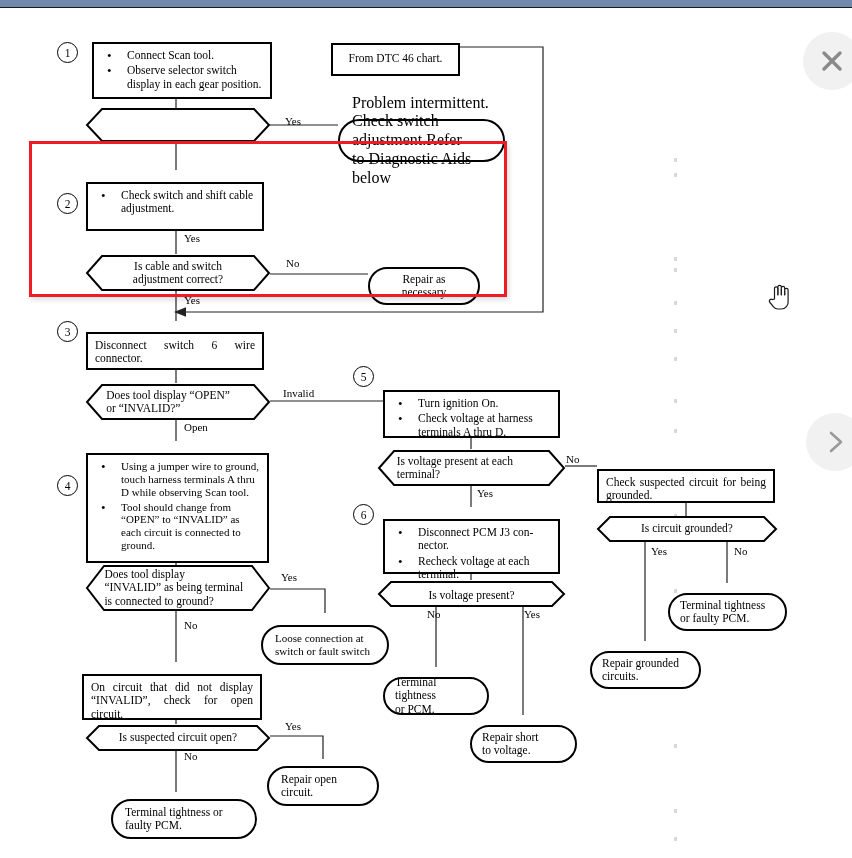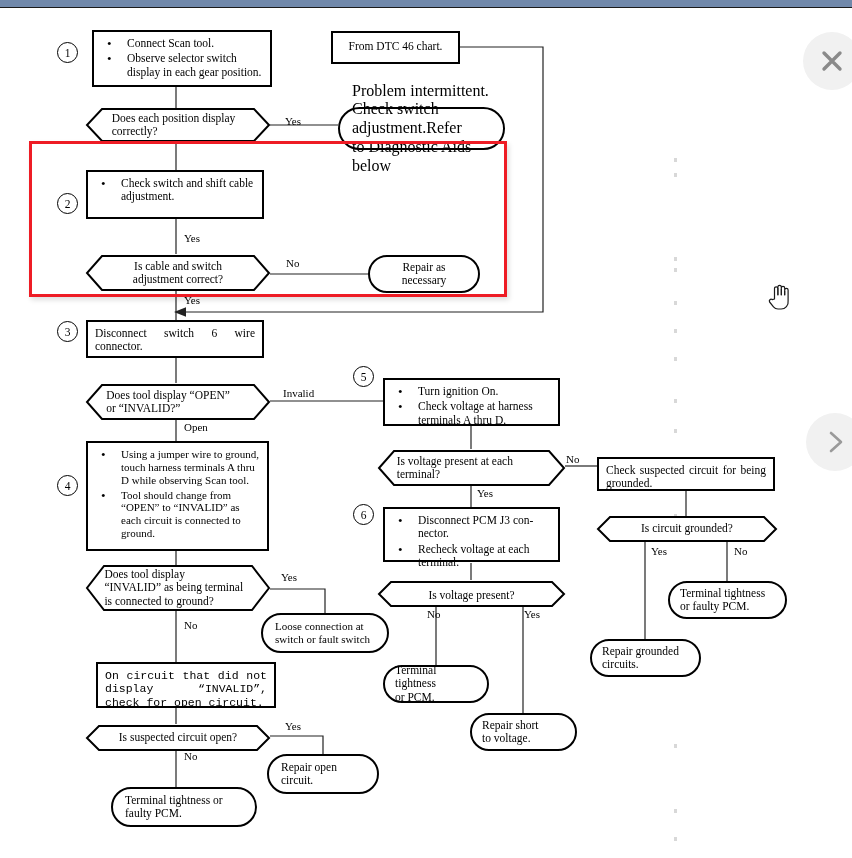--- a/index.html
+++ b/index.html
@@ -30,20 +30,21 @@
   #svg-wires {
     position: absolute; left: 0; top: 0;
     width: 852px; height: 849px;
     overflow: visible;
   }
   
   .node {
     position: absolute;
     color: #000;
     line-height: 1.17;
+    margin-top: 12px;
   }
   .proc {
     border: 2px solid #000;
     background: #fff;
     padding: 5px 7px 6px 7px;
     font-size: 11.5px;
   }
   .proc.justified { text-align: justify; }
   .term {
     border: 2.4px solid #000;
@@ -223,21 +224,20 @@
     </div>
 
     <div class="node proc" style="left:331px; top:22px; width:129px; height:33px; display:flex; align-items:center; justify-content:center;">
       <span>From DTC 46 chart.</span>
     </div>
 
     <div class="decision" style="left:86px; top:99px; width:184px; height:34px;">
       <svg width="184" height="34" viewBox="0 0 184 34">
         <polygon points="16,1 168,1 183,17 168,33 16,33 1,17" fill="#fff" stroke="#000" stroke-width="2"></polygon>
       </svg>
-      <div class="dtext lefty">Does each position display correctly?</div>
     </div>
     <div class="elabel" style="left:285px; top:106px;">Yes</div>
 
     <div class="node term" style="left:338px; top:98px; width:167px; height:43px; padding:4px 12px;">
       <div style="font-size:16px;">
         <div>Problem intermittent.</div>
         <div>Check switch adjustment.Refer</div>
         <div>to Diagnostic Aids below</div>
       </div>
     </div>
@@ -304,21 +304,21 @@
     <div class="elabel" style="left:281px; top:562px;">Yes</div>
     <div class="elabel" style="left:184px; top:610px;">No</div>
 
     <div class="node term" style="left:261px; top:604px; width:128px; height:40px; padding:4px 12px;">
       <div style="font-size:11px;">
         <div>Loose  connection  at</div>
         <div>switch or fault switch</div>
       </div>
     </div>
 
-    <div class="node proc justified" style="left:96px; top:653px; width:180px; height:46px;font-family:Liberation Mono, monospace;">
+    <div class="node proc justified" style="left:82px; top:653px; width:180px; height:46px;">
       <span>On circuit that did not display “INVALID”, check for open circuit.</span>
     </div>
 
     <div class="decision" style="left:86px; top:716px; width:184px; height:26px;">
       <svg width="184" height="26" viewBox="0 0 184 26">
         <polygon points="13,1 171,1 183,13 171,25 13,25 1,13" fill="#fff" stroke="#000" stroke-width="2"></polygon>
       </svg>
       <div class="dtext">Is suspected circuit open?</div>
     </div>
     <div class="elabel" style="left:285px; top:711px;">Yes</div>

